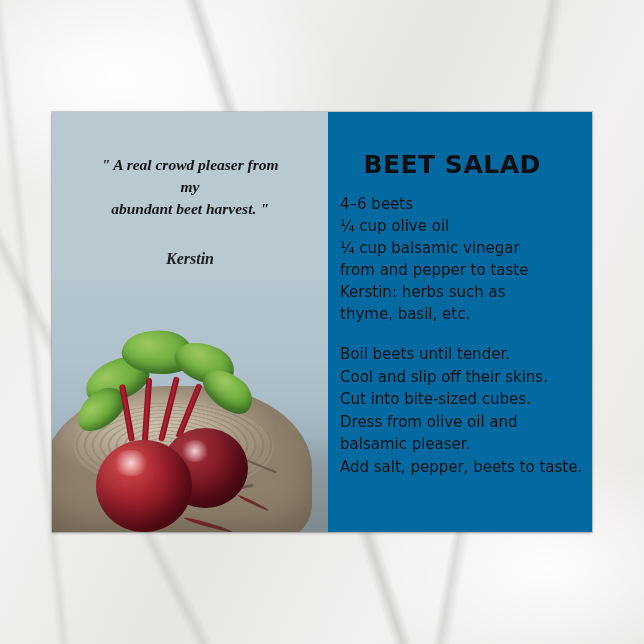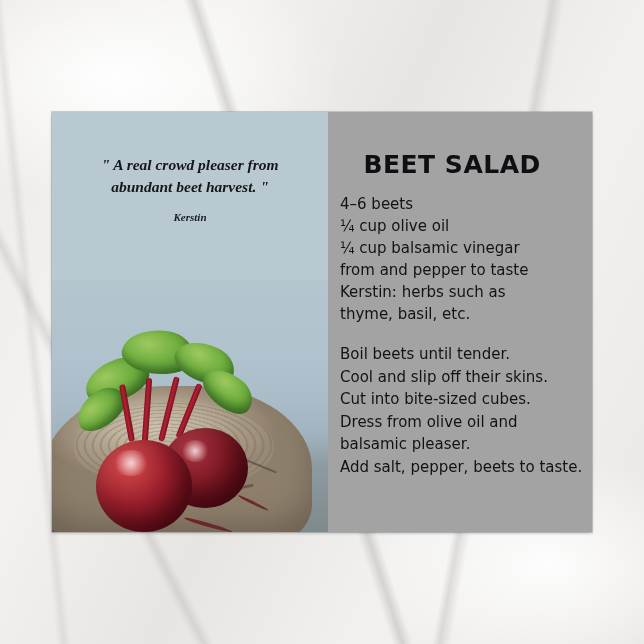--- a/index.html
+++ b/index.html
@@ -175,36 +175,36 @@
     width: 256px;
     text-align: center;
     font-family: "Liberation Serif", serif;
     font-style: italic;
     font-weight: bold;
     font-size: 15.5px;
     line-height: 1.42;
     color: #14161a;
   }
   .quote-attrib {
-    margin-top: 12px;
-    font-size: 11px;
+    margin-top: 28px;
+    font-size: 16px;
     font-weight: bold;
     font-style: italic;
     font-family: "Liberation Serif", serif;
     color: #1b1d20;
   }
 
   
   .right-panel {
     position: relative;
     flex: 1 1 auto;
     height: 420px;
     padding: 38px 16px 0 12px;
     box-sizing: border-box;
-    background: #a3a3a3;
+    background: #0369a1;
   }
   .recipe-title {
     font-family: "DejaVu Sans", sans-serif;
     font-weight: bold;
     font-size: 25px;
     letter-spacing: 0.5px;
     color: #0d0f12;
     text-align: center;
     padding-right: 18px;
     margin: 0 0 14px 0;
@@ -225,20 +225,21 @@
 <body>
 
 <div id="page">
 
   <div id="card">
 
     <div class="left-panel">
 
       <div class="quote">
         <div>" A real crowd pleaser from</div>
+        <div>my</div>
         <div>abundant beet harvest. "</div>
         <div class="quote-attrib">Kerstin</div>
       </div>
 
       <div class="photo">
 
         <div class="stump-side"></div>
         <div class="stump"></div>
         <div class="bark-crack" style="left:150px; bottom:40px; width:52px; height:3px; transform:rotate(-12deg);"></div>
         <div class="bark-crack" style="left:186px; bottom:66px; width:40px; height:2px; transform:rotate(22deg);"></div>

